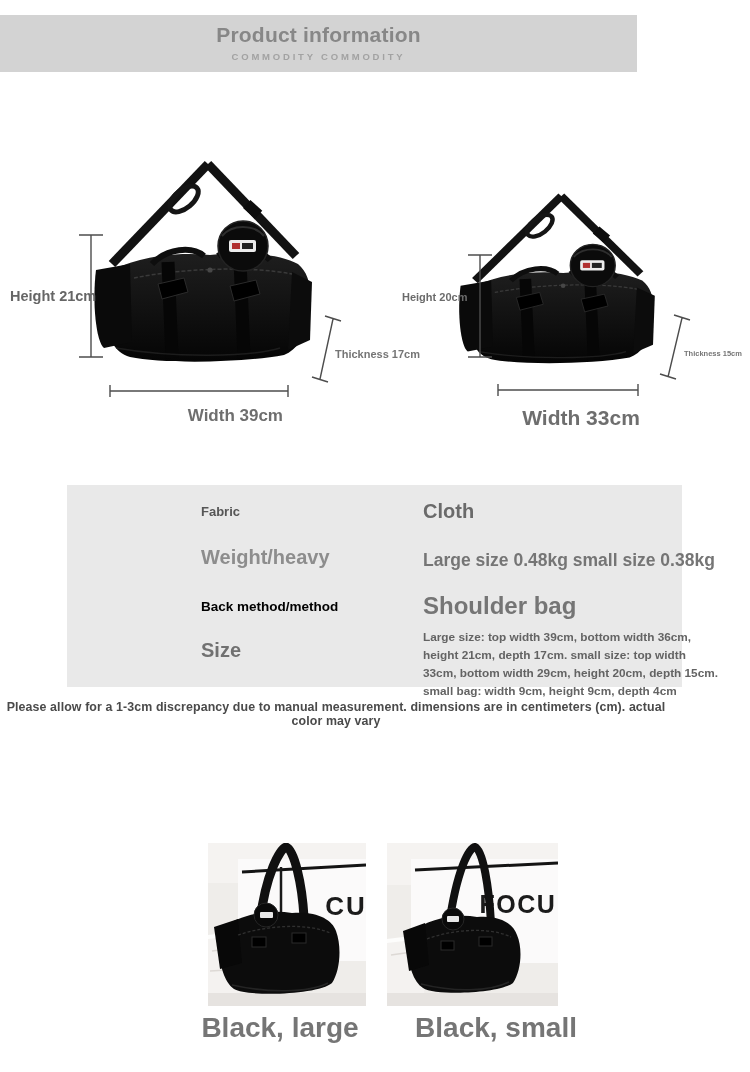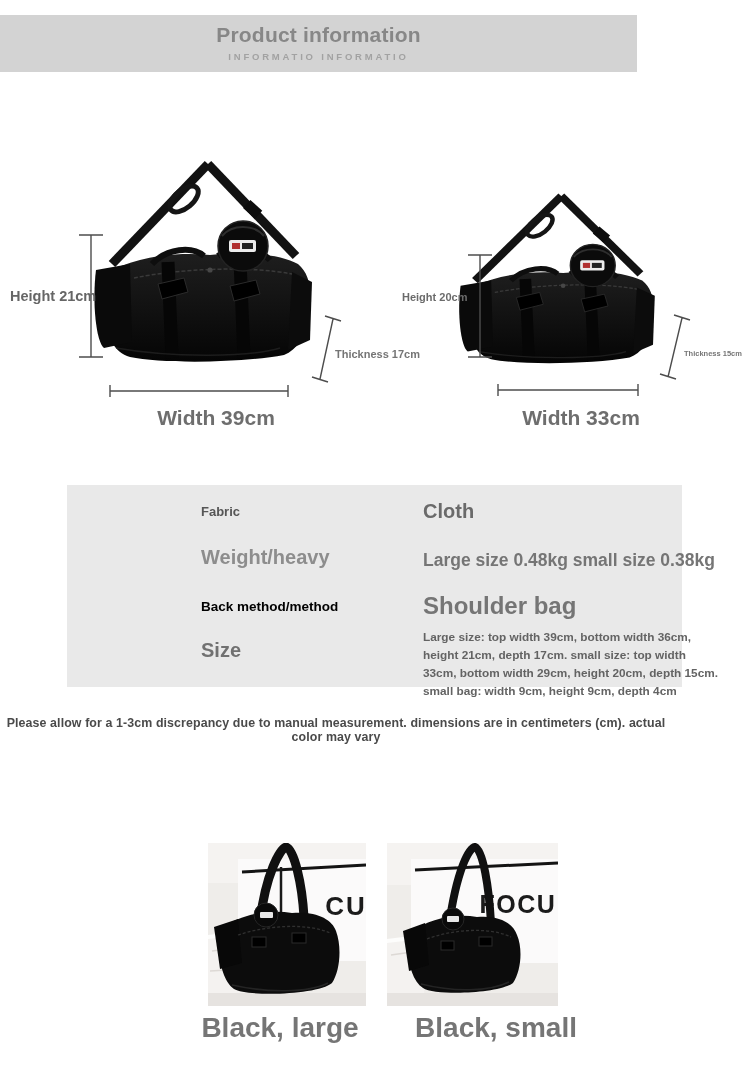--- a/index.html
+++ b/index.html
@@ -14,21 +14,21 @@
   .band-top .band-title{top:8px;font-size:21px;}
   .band-color .band-title{top:5px;font-size:23px;color:#949494;}
   .band-sub{position:absolute;left:0;width:100%;font-weight:bold;color:#a2a2a2;}
   .band-top .band-sub{top:36px;font-size:9.5px;letter-spacing:2.8px;}
   .band-color .band-sub{top:36px;font-size:9.5px;letter-spacing:2.6px;color:#a8a8a8;}
 
   
   .meas{position:absolute;color:#666;font-weight:bold;white-space:nowrap;}
   .meas-h-l{left:10px;top:288px;width:78px;font-size:14.5px;text-align:right;}
   .meas-h-s{left:402px;top:291px;width:62px;font-size:11px;text-align:right;color:#6b6b6b;}
-  .meas-w-l{left:116px;top:406px;width:200px;font-size:21px;text-align:center;color:#6e6e6e;}
+  .meas-w-l{left:83px;top:406px;width:200px;font-size:17px;text-align:right;color:#6e6e6e;}
   .meas-w-s{left:481px;top:406px;width:200px;font-size:21px;text-align:center;color:#6e6e6e;}
   .meas-t-l{left:335px;top:348px;font-size:11px;color:#757575;}
   .meas-t-s{left:684px;top:349px;font-size:7.5px;color:#757575;}
   .overlay-svg{position:absolute;left:0;top:150px;}
   .bag-svg{position:absolute;}
 
   
   .spec-panel{position:absolute;left:67px;top:485px;width:615px;height:202px;background:#e9e9e9;}
   .spec-label,.spec-value{position:absolute;white-space:nowrap;}
   .spec-label{left:134px;}
@@ -37,38 +37,38 @@
   .r1 .spec-value{top:15px;font-size:20px;font-weight:600;color:#6a6a6a;}
   .r2 .spec-label{top:61px;font-size:20px;font-weight:bold;color:#8d8d8d;}
   .r2 .spec-value{top:65px;font-size:17.5px;font-weight:bold;color:#757575;}
   .r3 .spec-label{top:114px;font-size:13.5px;font-weight:bold;color:#000000;}
   .r3 .spec-value{top:107px;font-size:24px;font-weight:bold;color:#757575;}
   .r4 .spec-label{top:154px;font-size:20px;font-weight:600;color:#717171;}
   .r4 .spec-value{top:143px;font-size:11.8px;font-weight:bold;color:#636363;
                   width:296px;white-space:normal;line-height:18px;letter-spacing:0;}
 
   .disclaimer{position:absolute;left:0;top:700px;width:672px;text-align:center;
-              font-size:12.4px;font-weight:600;color:#4a4a4a;letter-spacing:.1px;margin-top:16px;}
+              font-size:12.4px;font-weight:600;color:#4a4a4a;letter-spacing:.1px;}
 
   
   .photo{position:absolute;top:843px;height:163px;overflow:hidden;}
   .photo-large{left:208px;width:158px;}
   .photo-small{left:387px;width:171px;}
   .caption{position:absolute;top:1012px;font-size:28px;font-weight:bold;color:#757575;white-space:nowrap;text-align:center;}
   .cap-l{left:180px;width:200px;}
   .cap-s{left:396px;width:200px;}
 </style>
 </head>
 <body>
 
 <div id="page">
 
   <div class="band band-top">
     <div class="band-title">Product information</div>
-    <div class="band-sub">INFORMATIO INFORMATIO</div>
+    <div class="band-sub">COMMODITY COMMODITY</div>
   </div>
 
   <svg class="bag-svg" style="left:82px;top:152px;" width="258" height="232" viewBox="0 0 258 232">
     <defs>
       <linearGradient id="bodyGrad" x1="0" y1="0" x2="0" y2="1">
         <stop offset="0" stop-color="#1e1e1e"></stop>
           <stop offset="1" stop-color="#050505"></stop>
       </linearGradient>
     </defs>
     <g id="bigbag">

